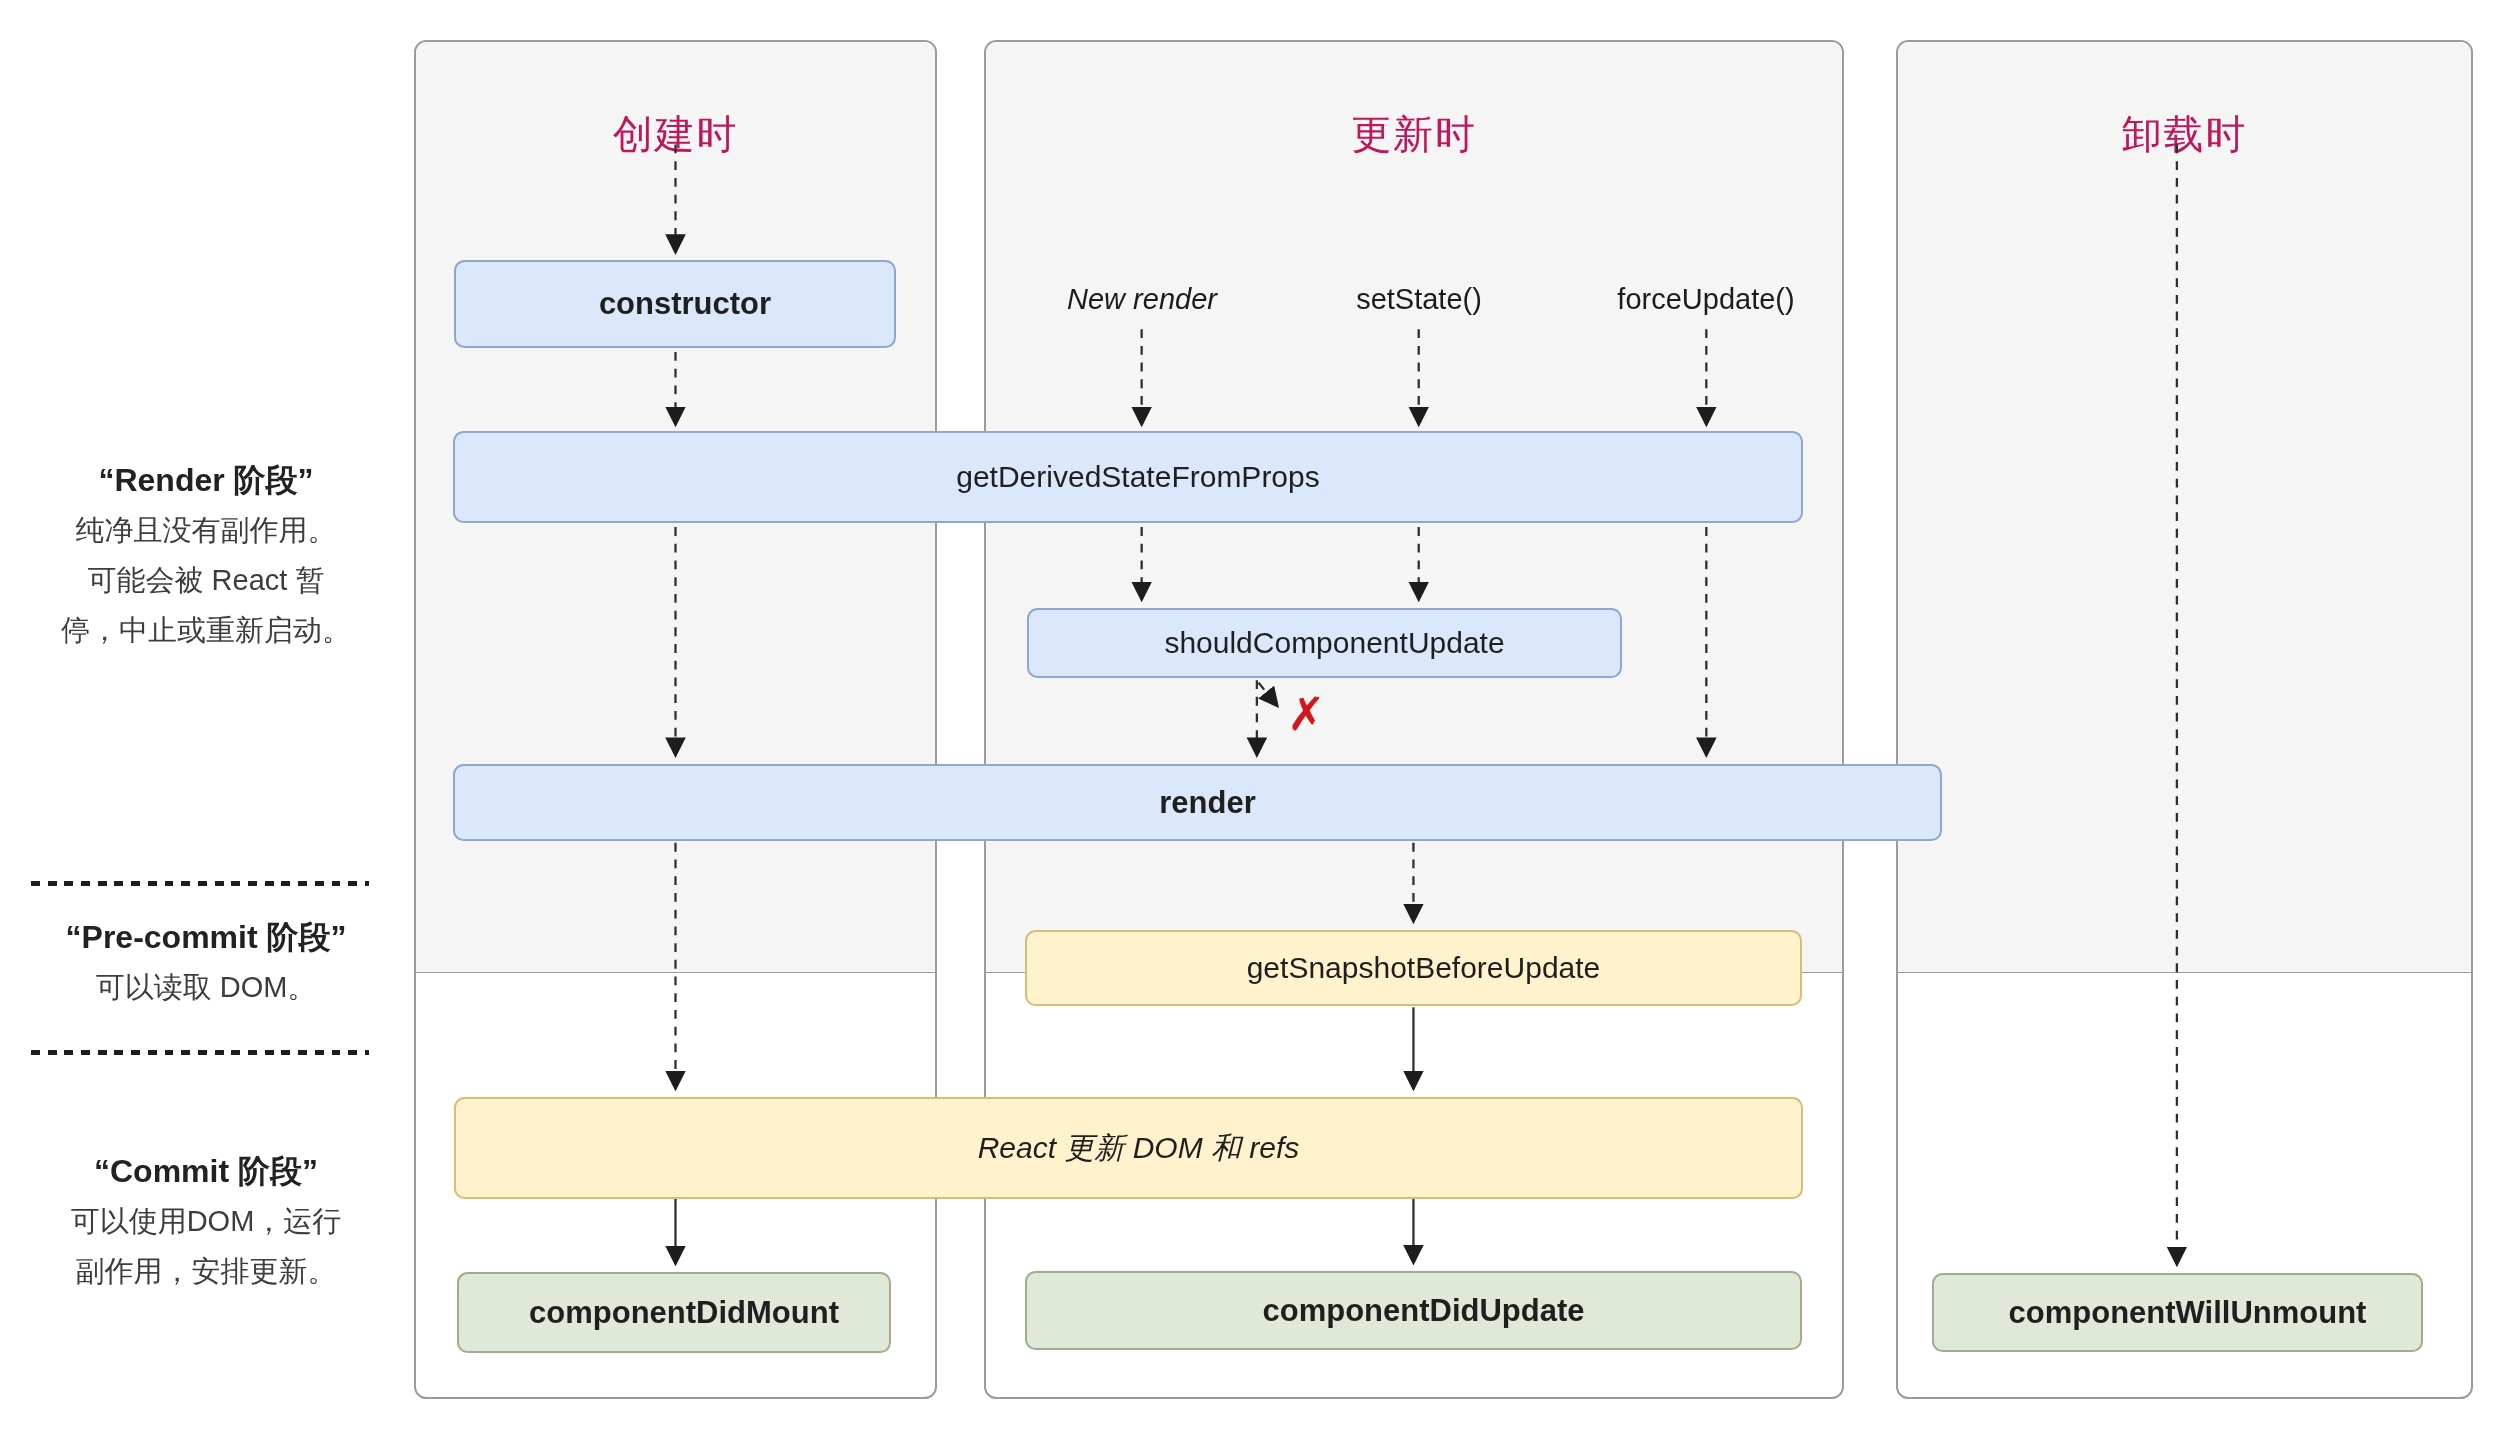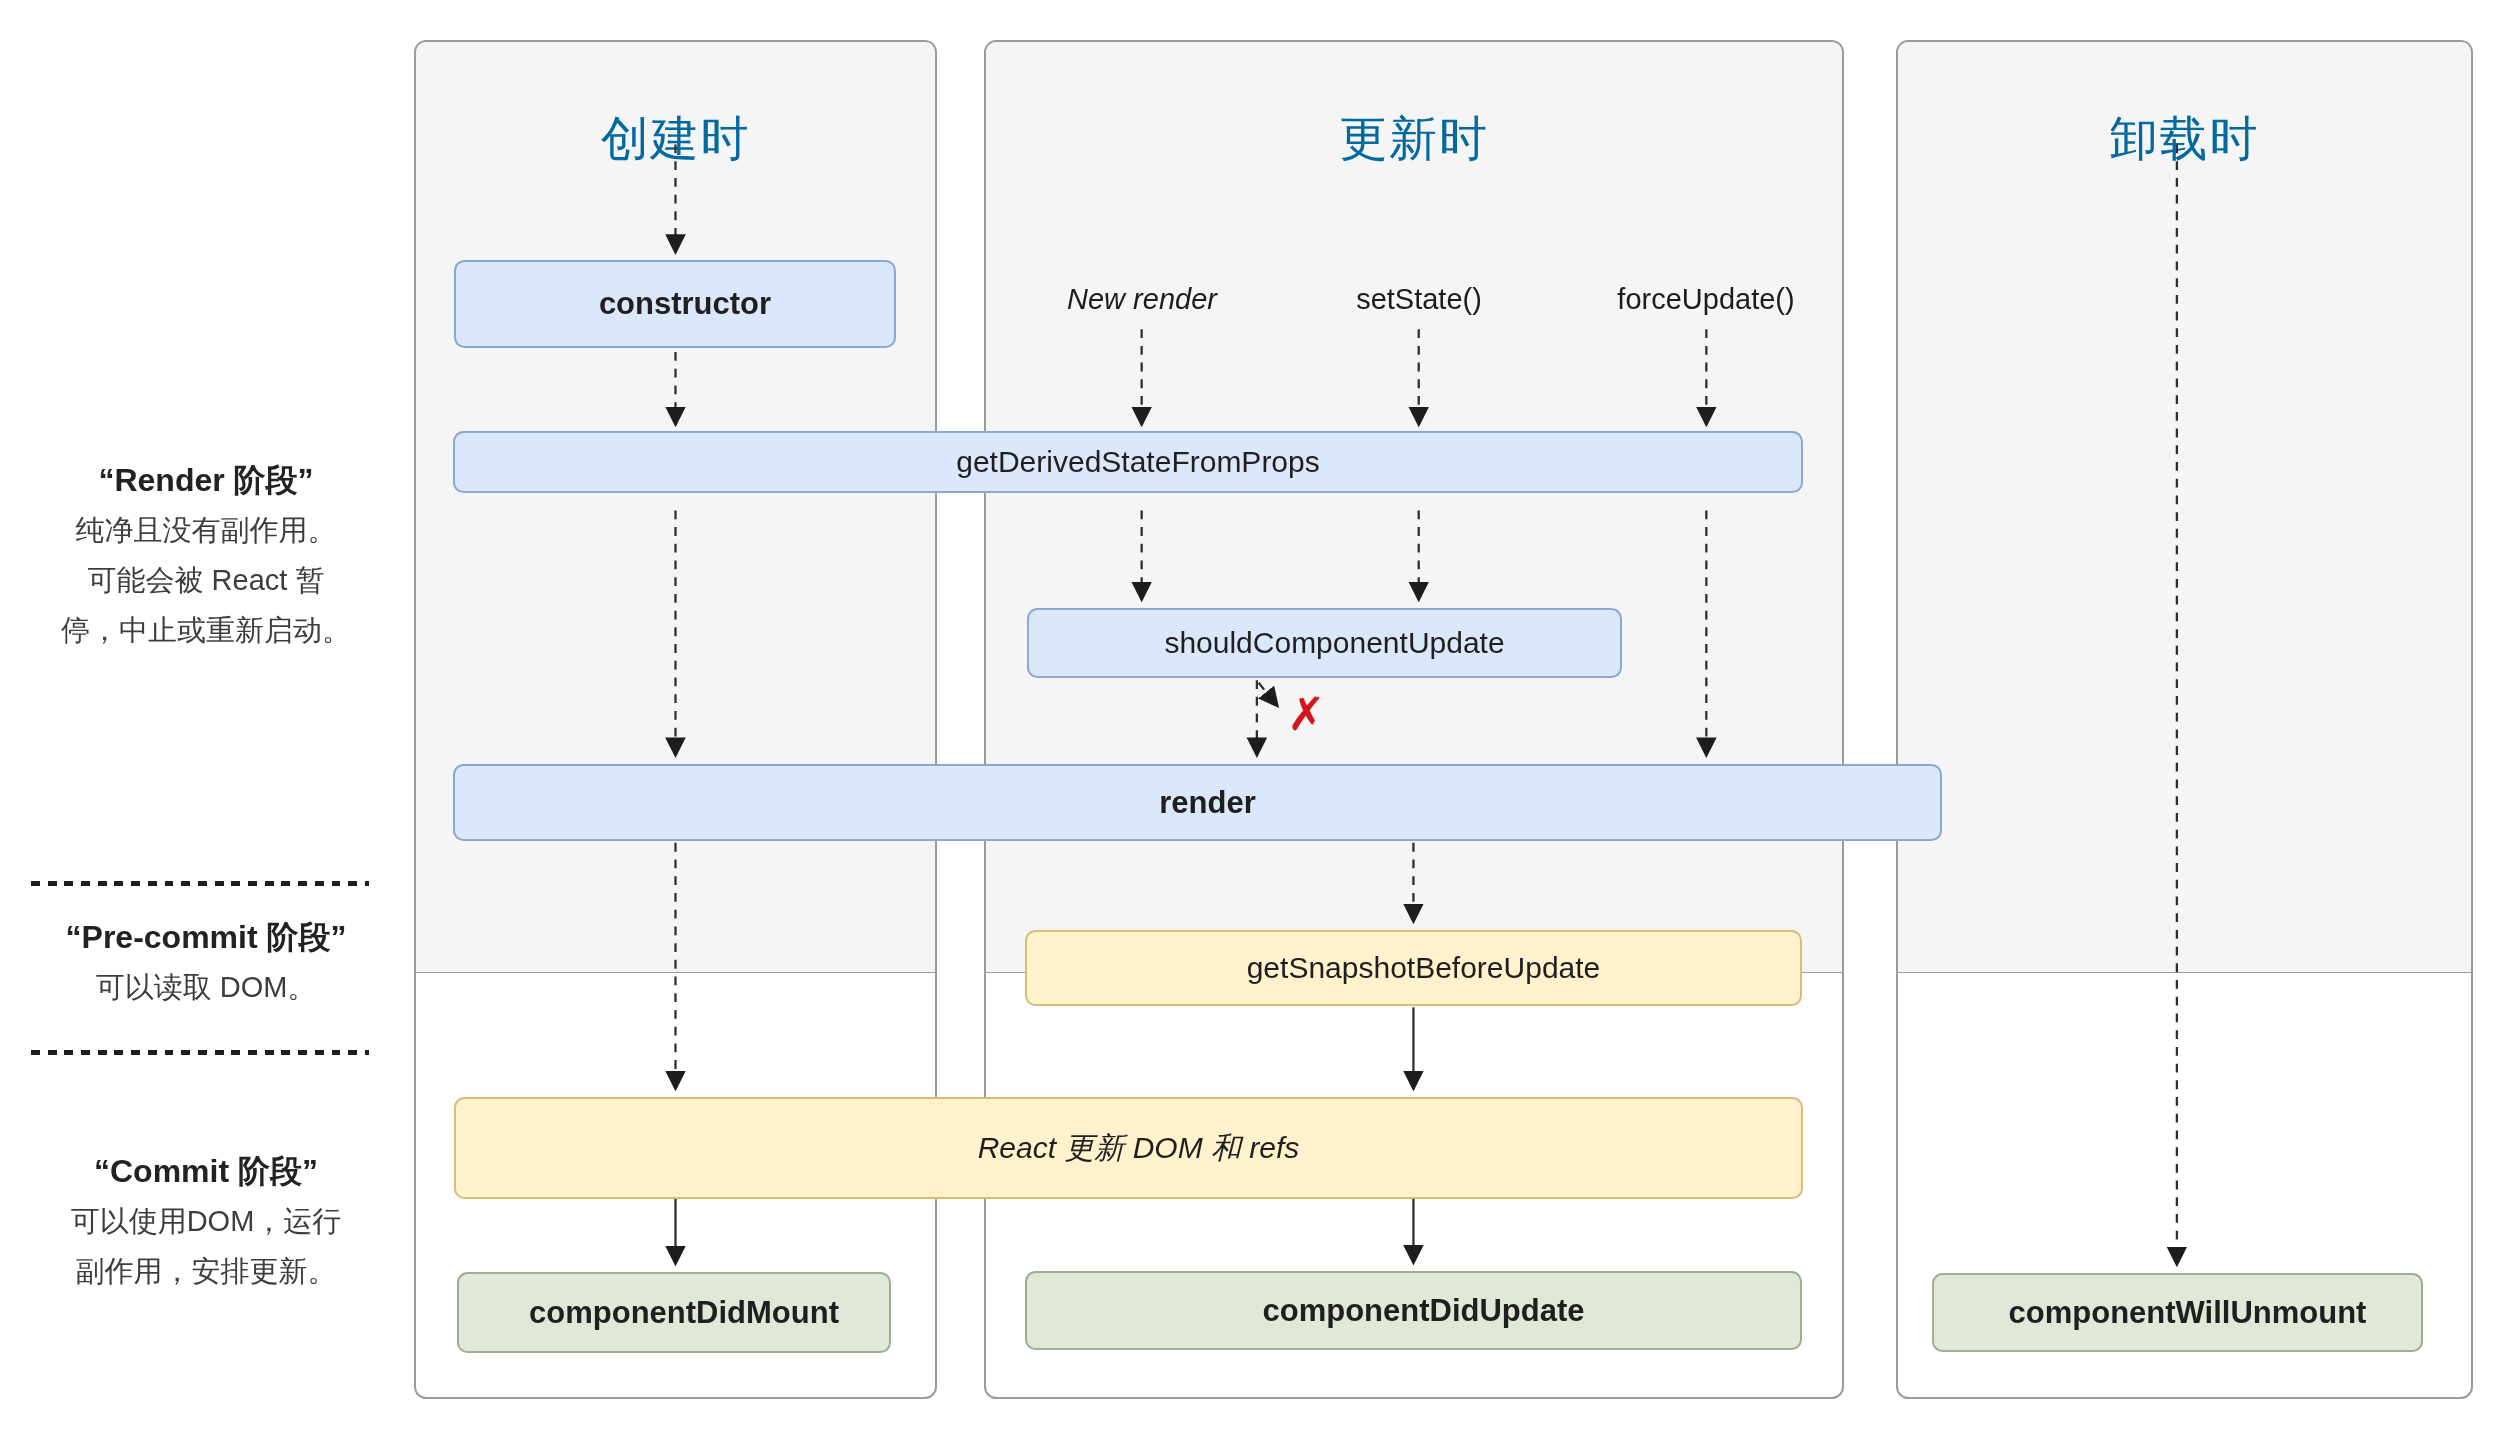--- a/index.html
+++ b/index.html
@@ -24,38 +24,38 @@
   }
   .col1{left:414px;width:523px;}
   .col2{left:984px;width:860px;}
   .col3{left:1896px;width:577px;}
   .phase-shade{
     position:absolute;left:0;top:0;width:100%;height:931px;
     background:var(--phase-background-gray);border-bottom:1.8px solid #9b9b9b;box-sizing:border-box;
   }
   .col-header{
     position:absolute;top:65px;left:0;width:100%;text-align:center;
-    font-size:48px;font-weight:500;color:#0369a1;letter-spacing:1.8px;
+    font-size:40px;font-weight:500;color:#be185d;letter-spacing:1.8px;
   }
   
   svg.arrows{position:absolute;left:0;top:0;z-index:5;}
   .ln{stroke:#2f2f2f;stroke-width:2.6;fill:none;}
   .dash{stroke-dasharray:10 9;}
   
   .node{
     position:absolute;display:flex;align-items:center;justify-content:center;
     border-radius:10.6px;font-size:30px;z-index:10;box-sizing:border-box;border:2.2px solid;padding-left:20px;
   }
   .blue{background:var(--lifecycle-box-blue);border-color:var(--lifecycle-box-blue-border);}
   .yellow{background:var(--side-effect-box-yellow);border-color:var(--side-effect-box-yellow-border);}
   .green{background:var(--commit-box-green);border-color:var(--commit-box-green-border);}
   .bold{font-weight:bold;font-size:31px;}
   .italic{font-style:italic;}
   .node-constructor{left:454px;top:260px;width:442px;height:88px;}
-  .node-gdsfp{left:453px;top:431px;width:1350px;height:62px;}
+  .node-gdsfp{left:453px;top:431px;width:1350px;height:92px;}
   .node-scu{left:1027px;top:608px;width:595px;height:70px;}
   .node-render{left:453px;top:764px;width:1489px;height:77px;}
   .node-gsbu{left:1025px;top:930px;width:777px;height:76px;}
   .node-react-updates{left:454px;top:1097px;width:1349px;height:102px;}
   .node-cdm{left:457px;top:1272px;width:434px;height:81px;}
   .node-cdu{left:1025px;top:1271px;width:777px;height:79px;}
   .node-cwu{left:1932px;top:1273px;width:491px;height:79px;}
   
   .trigger{
     position:absolute;top:283px;transform:translateX(-50%);

